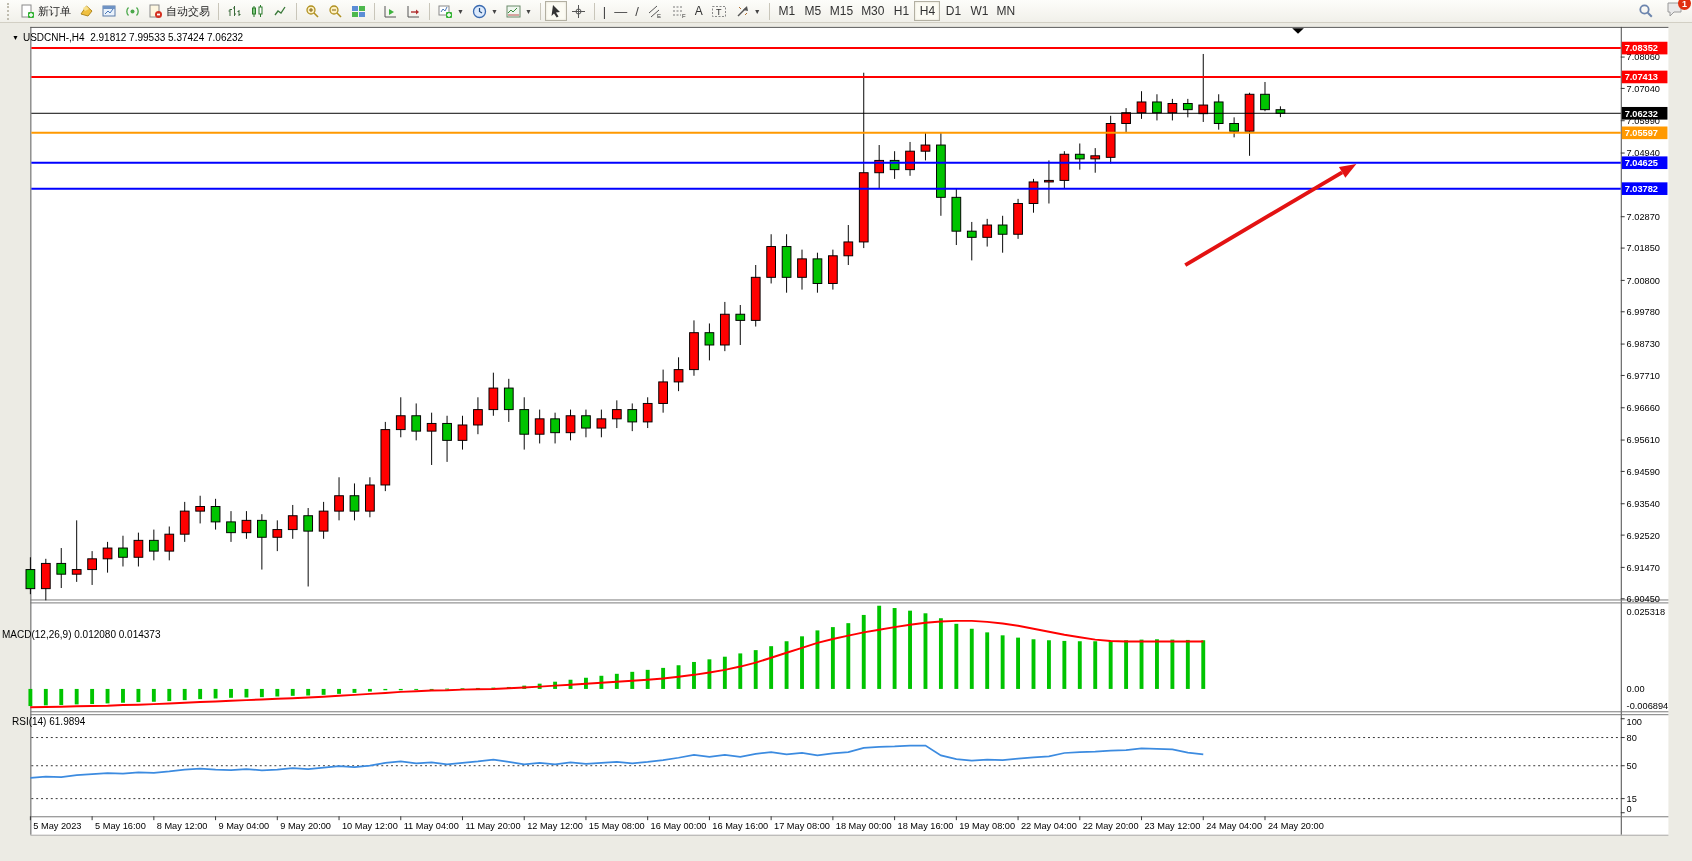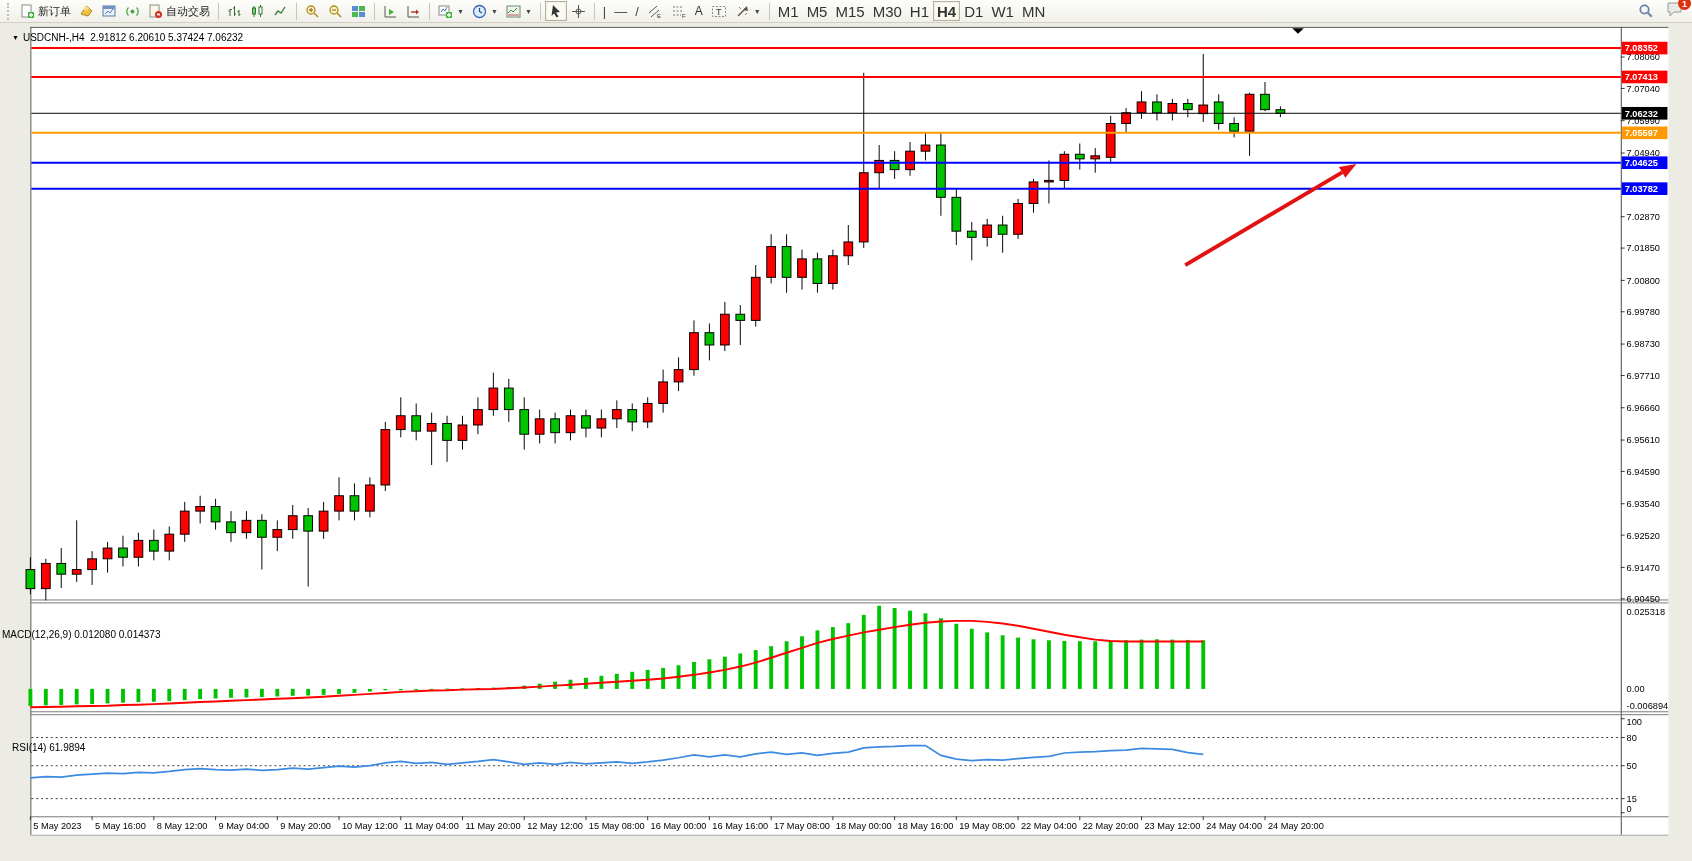--- a/index.html
+++ b/index.html
@@ -1,35 +1,35 @@
 <!DOCTYPE html>
 <html><head>
 <meta charset="utf-8">
 <style>
   html,body{margin:0;padding:0;}
   body{width:1692px;height:861px;background:#ecebe4;font-family:"Liberation Sans",sans-serif;overflow:hidden;position:relative;}
   
   #toolbar{position:absolute;left:0;top:0;width:1692px;height:23px;background:linear-gradient(#fdfdfa,#f1f0ea);border-bottom:1px solid #d2cfc4;display:flex;align-items:center;padding-left:4px;box-sizing:border-box;}
   .tbtn{display:flex;align-items:center;gap:3px;height:20px;padding:0 3px;border:1px solid transparent;background:transparent;font-family:"Liberation Sans",sans-serif;font-size:11px;color:#222;cursor:default;}
-  .tbtn.pressed{background:#fcfbf3;border:1px solid #b3b0a2;box-shadow:inset 0 0 2px #d8d5c8;font-weight:bold;}
+  .tbtn.pressed{background:#fcfbf3;border:1px solid #b3b0a2;box-shadow:inset 0 0 2px #d8d5c8;}
   .sep{width:1px;height:17px;background:#c9c6ba;margin:0 4px;}
   .handle{width:4px;height:17px;border-left:2px dotted #c0bdb0;margin:0 3px;}
   .ddarrow{font-size:7px;color:#444;margin-left:1px;}
   .glyph{font-size:11px;color:#444;line-height:1;}
   .glyph.big{font-size:13px;}
-  .tf{min-width:26px;justify-content:center;font-size:15px;color:#333;}
+  .tf{min-width:26px;justify-content:center;font-size:12px;color:#333;}
   #tb-right{margin-left:auto;display:flex;align-items:center;padding-right:8px;gap:8px;}
   #notify-wrap{position:relative;}
   #badge{position:absolute;top:-4px;right:-7px;width:13px;height:13px;border-radius:50%;background:#e03010;color:#fff;font-size:9px;font-weight:bold;display:flex;align-items:center;justify-content:center;}
   
   .ovl{position:absolute;font-size:10px;color:#000;white-space:nowrap;}
   #chart-title{left:12px;top:32px;}
   #chart-title .tri{font-size:7px;vertical-align:1px;margin-right:4px;}
   #macd-label{left:2px;top:629px;}
-  #rsi-label{left:12px;top:742px;}
+  #rsi-label{left:12px;top:716px;}
   svg text{font-family:"Liberation Sans",sans-serif;}
 </style>
 </head>
 <body>
 
 <div id="toolbar">
   <span class="handle"></span>
   <button class="tbtn">
     <svg width="15" height="15" viewBox="0 0 15 15">
         <rect x="2" y="1" width="9" height="12" fill="#fff" stroke="#8a8a8a"></rect>
@@ -590,21 +590,21 @@
     <line x1="1277" y1="839" x2="1277" y2="843" stroke="#333"></line>
     <text x="1280" y="852" font-size="9.5" fill="#000">24 May 20:00</text>
     <line x1="1195" y1="272" x2="1356.3642490203567" y2="176.6483983061529" stroke="#e31212" stroke-width="4"></line>
     <polygon points="1371,168 1359.67098954918,182.24442073954594 1353.0575084915336,171.05237587275985" fill="#e31212"></polygon>
     <polygon points="1305,28.5 1317,28.5 1311,34" fill="#000"></polygon>
   </svg>
 
 <div class="ovl" id="chart-title">
   <span class="tri">▼</span><b style="font-weight:normal;">USDCNH-,H4</b>&nbsp;
   <span>2.91812</span>
-  <span>6.20610</span>
+  <span>7.99533</span>
   <span>5.37424</span>
   <span>7.06232</span>
 </div>
 <div class="ovl" id="macd-label">
   <span>MACD(12,26,9)</span>
   <span>0.012080</span>
   <span>0.014373</span>
 </div>
 <div class="ovl" id="rsi-label">
   <span>RSI(14)</span>

